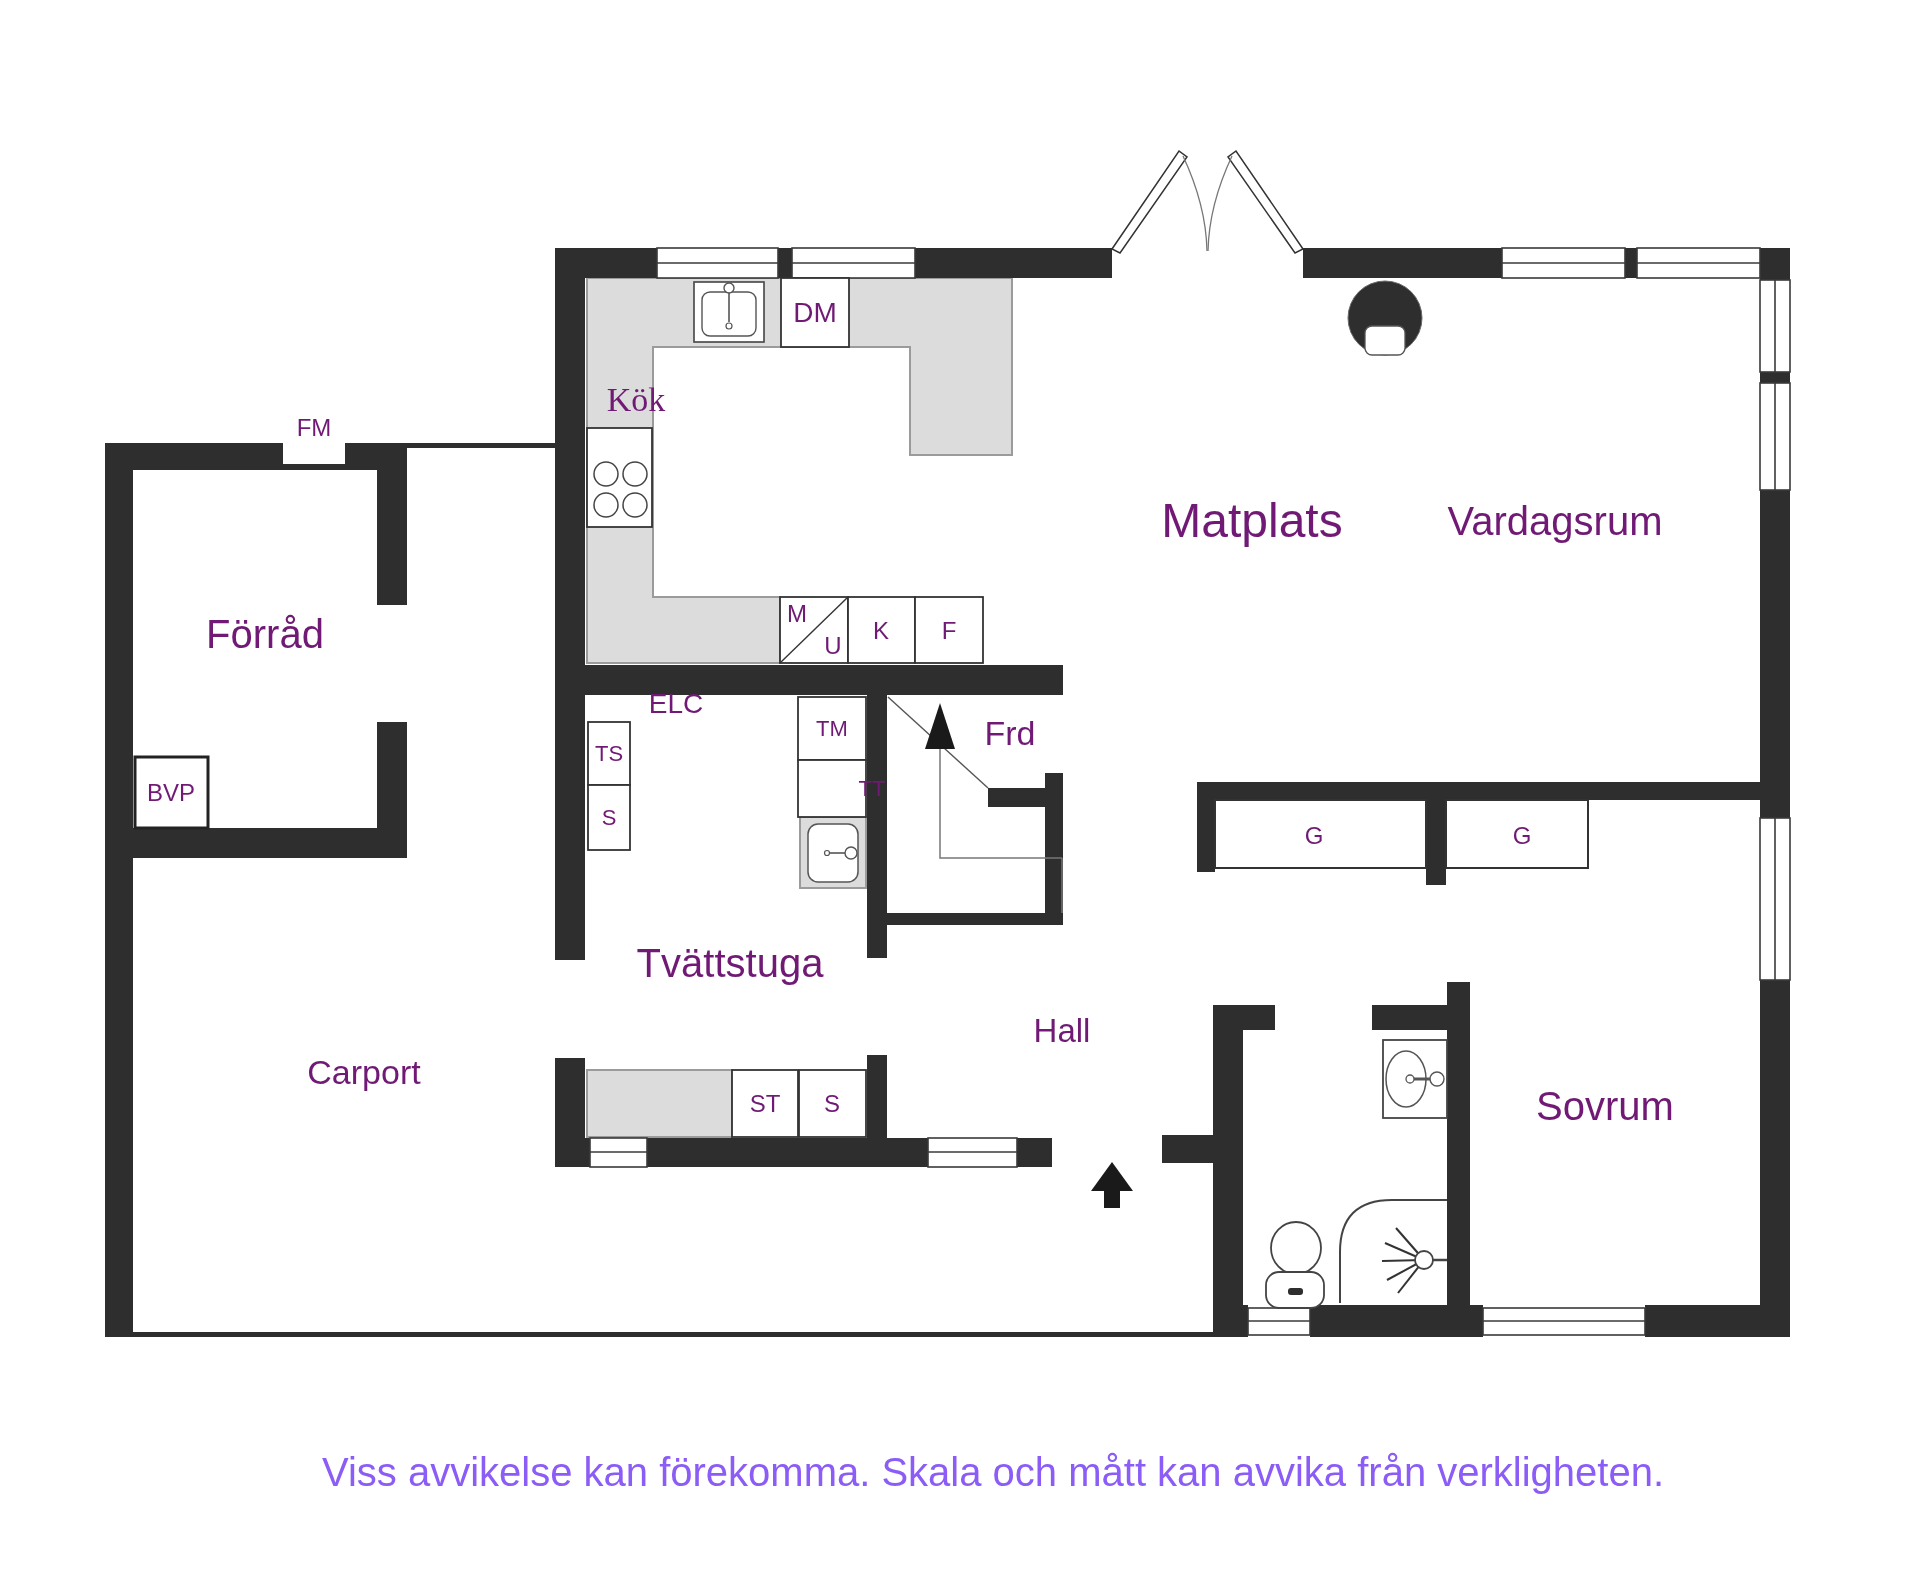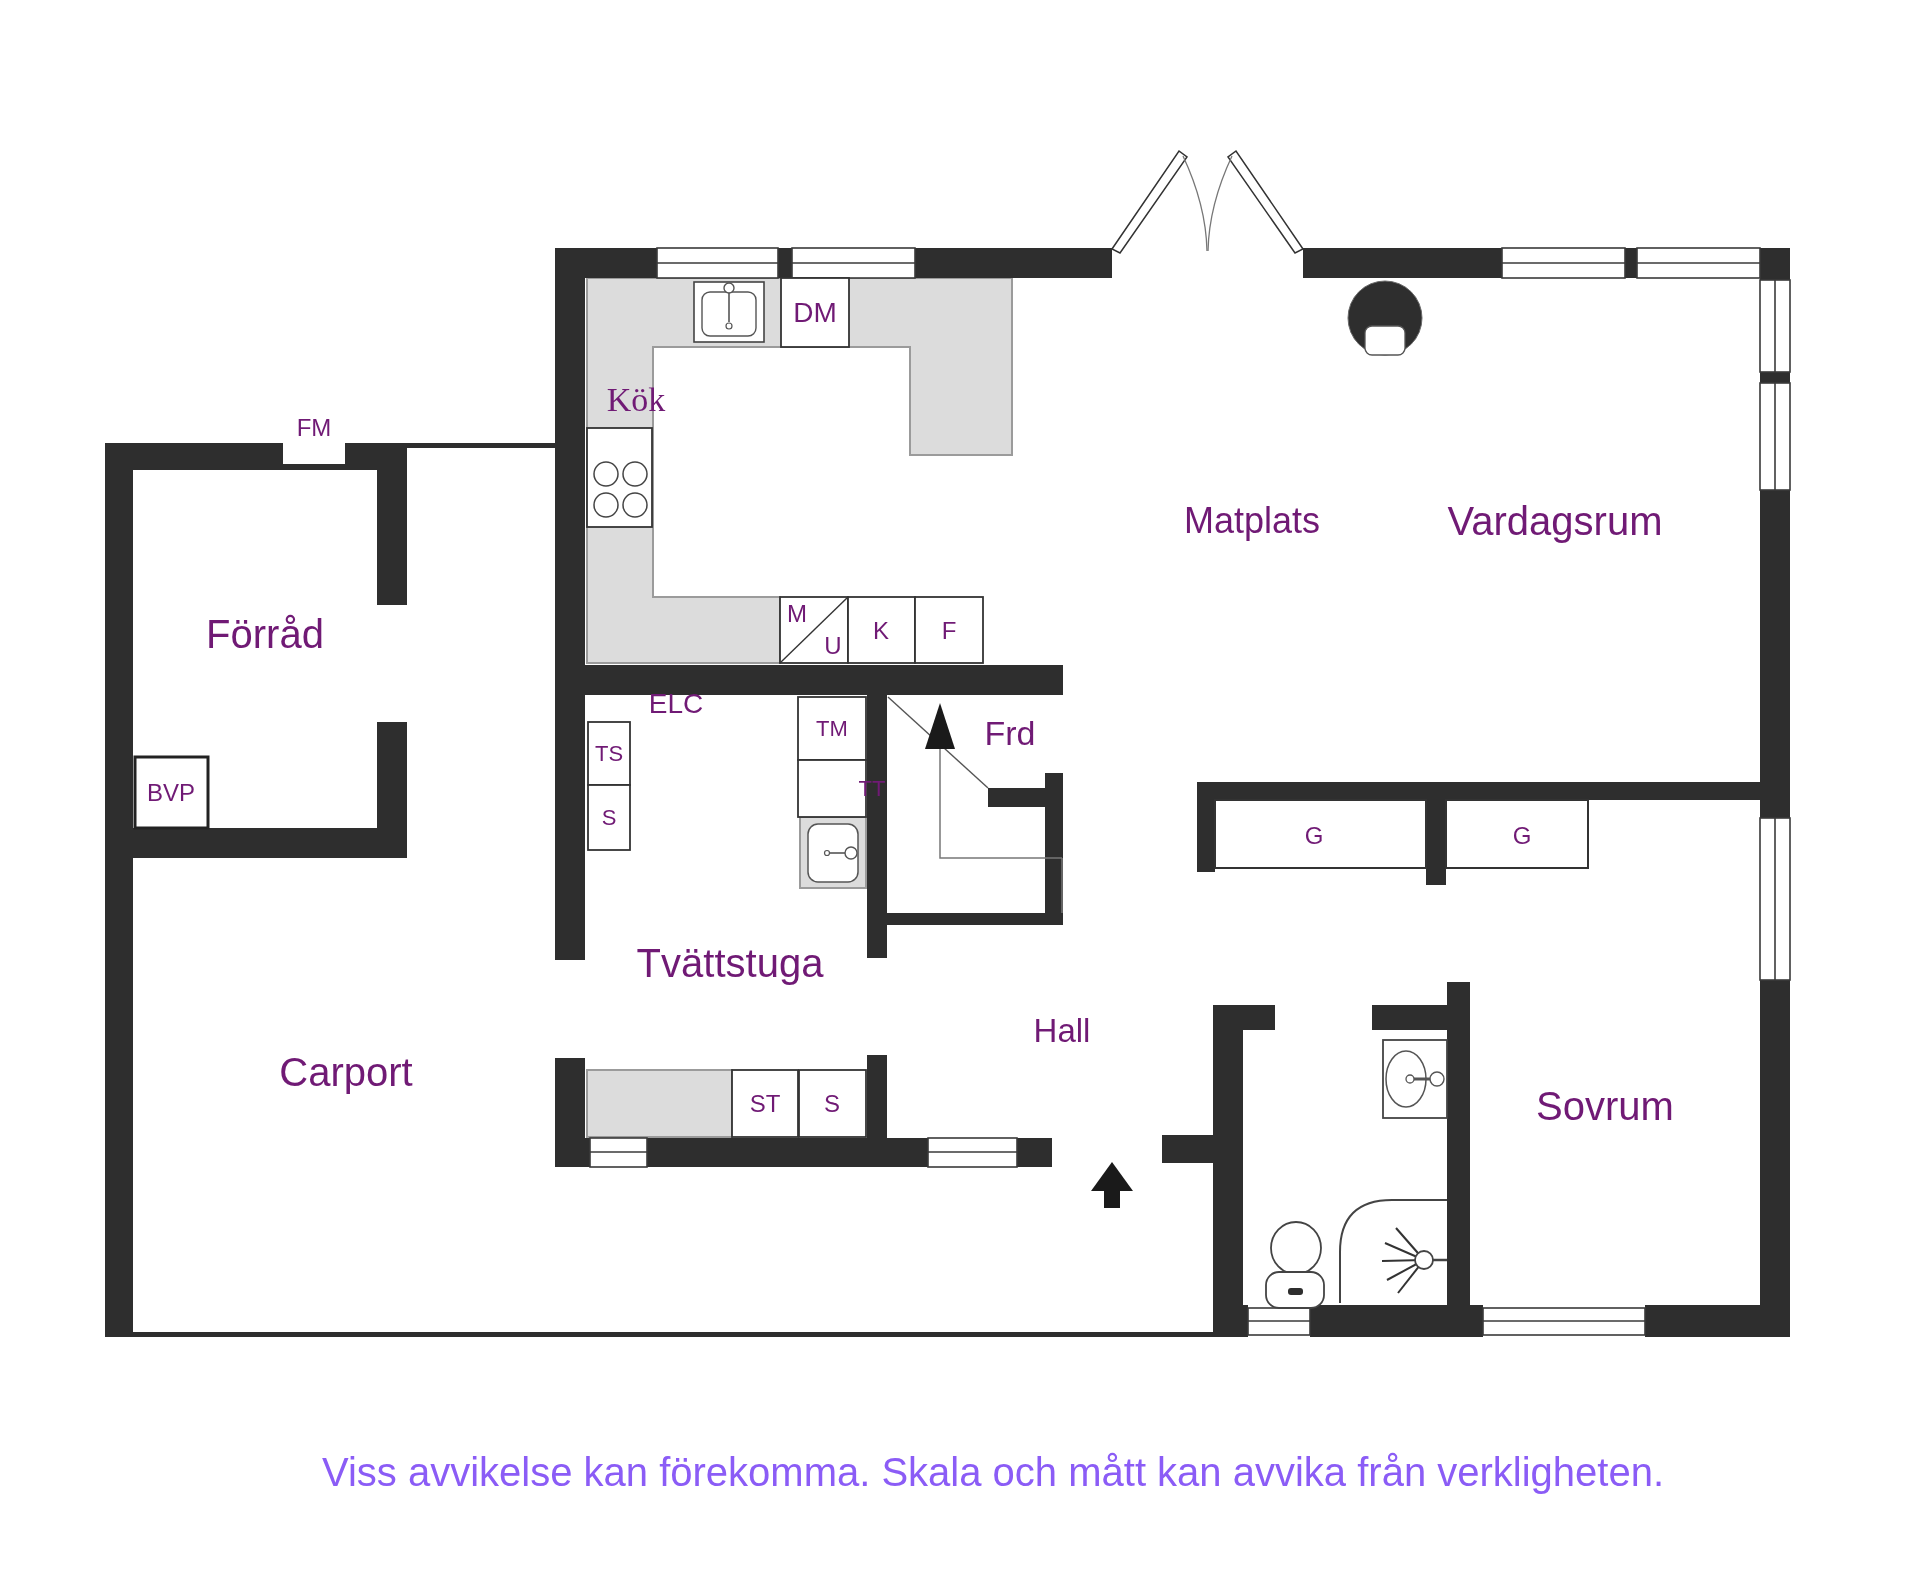--- a/index.html
+++ b/index.html
@@ -215,25 +215,25 @@
       <line x1="1424" y1="1260" x2="1387" y2="1280"></line>
       <line x1="1424" y1="1260" x2="1398" y2="1293"></line>
     </g>
     <line x1="1433" y1="1260" x2="1447" y2="1260" stroke="#444" stroke-width="2.5"></line>
     <circle cx="1424" cy="1260" r="9" fill="#fff" stroke="#444" stroke-width="1.8"></circle>
   </g>
 </svg>
 
 <div id="labels-layer">
       <div class="label" style="left: 636px; top: 400px; font-size: 34px; font-family: Liberation Serif, serif;">Kök</div>
-      <div class="label" style="left: 1252px; top: 521px; font-size: 36px;">Matplats</div>
+      <div class="label" style="left: 1252px; top: 521px; font-size: 48px;">Matplats</div>
       <div class="label" style="left: 1555px; top: 521px; font-size: 40px;">Vardagsrum</div>
       <div class="label" style="left: 265px; top: 634px; font-size: 40px;">Förråd</div>
       <div class="label" style="left: 730px; top: 963px; font-size: 40px; text-align: right;">Tvättstuga</div>
-      <div class="label" style="left: 346px; top: 1072px; font-size: 40px;">Carport</div>
+      <div class="label" style="left: 364px; top: 1072px; font-size: 34px;">Carport</div>
       <div class="label" style="left: 1062px; top: 1030px; font-size: 33px;">Hall</div>
       <div class="label" style="left: 1605px; top: 1106px; font-size: 40px;">Sovrum</div>
       <div class="label" style="left: 1010px; top: 733px; font-size: 34px;">Frd</div>
       <div class="label" style="left: 314px; top: 428px; font-size: 24px;">FM</div>
       <div class="label" style="left: 815px; top: 313px; font-size: 28px;">DM</div>
       <div class="label" style="left: 797px; top: 614px; font-size: 24px;">M</div>
       <div class="label" style="left: 833px; top: 646px; font-size: 24px;">U</div>
       <div class="label" style="left: 881px; top: 631px; font-size: 24px;">K</div>
       <div class="label" style="left: 949px; top: 631px; font-size: 24px;">F</div>
       <div class="label" style="left: 676px; top: 688px; font-size: 28px; margin-top: 16px;">ELC</div>

